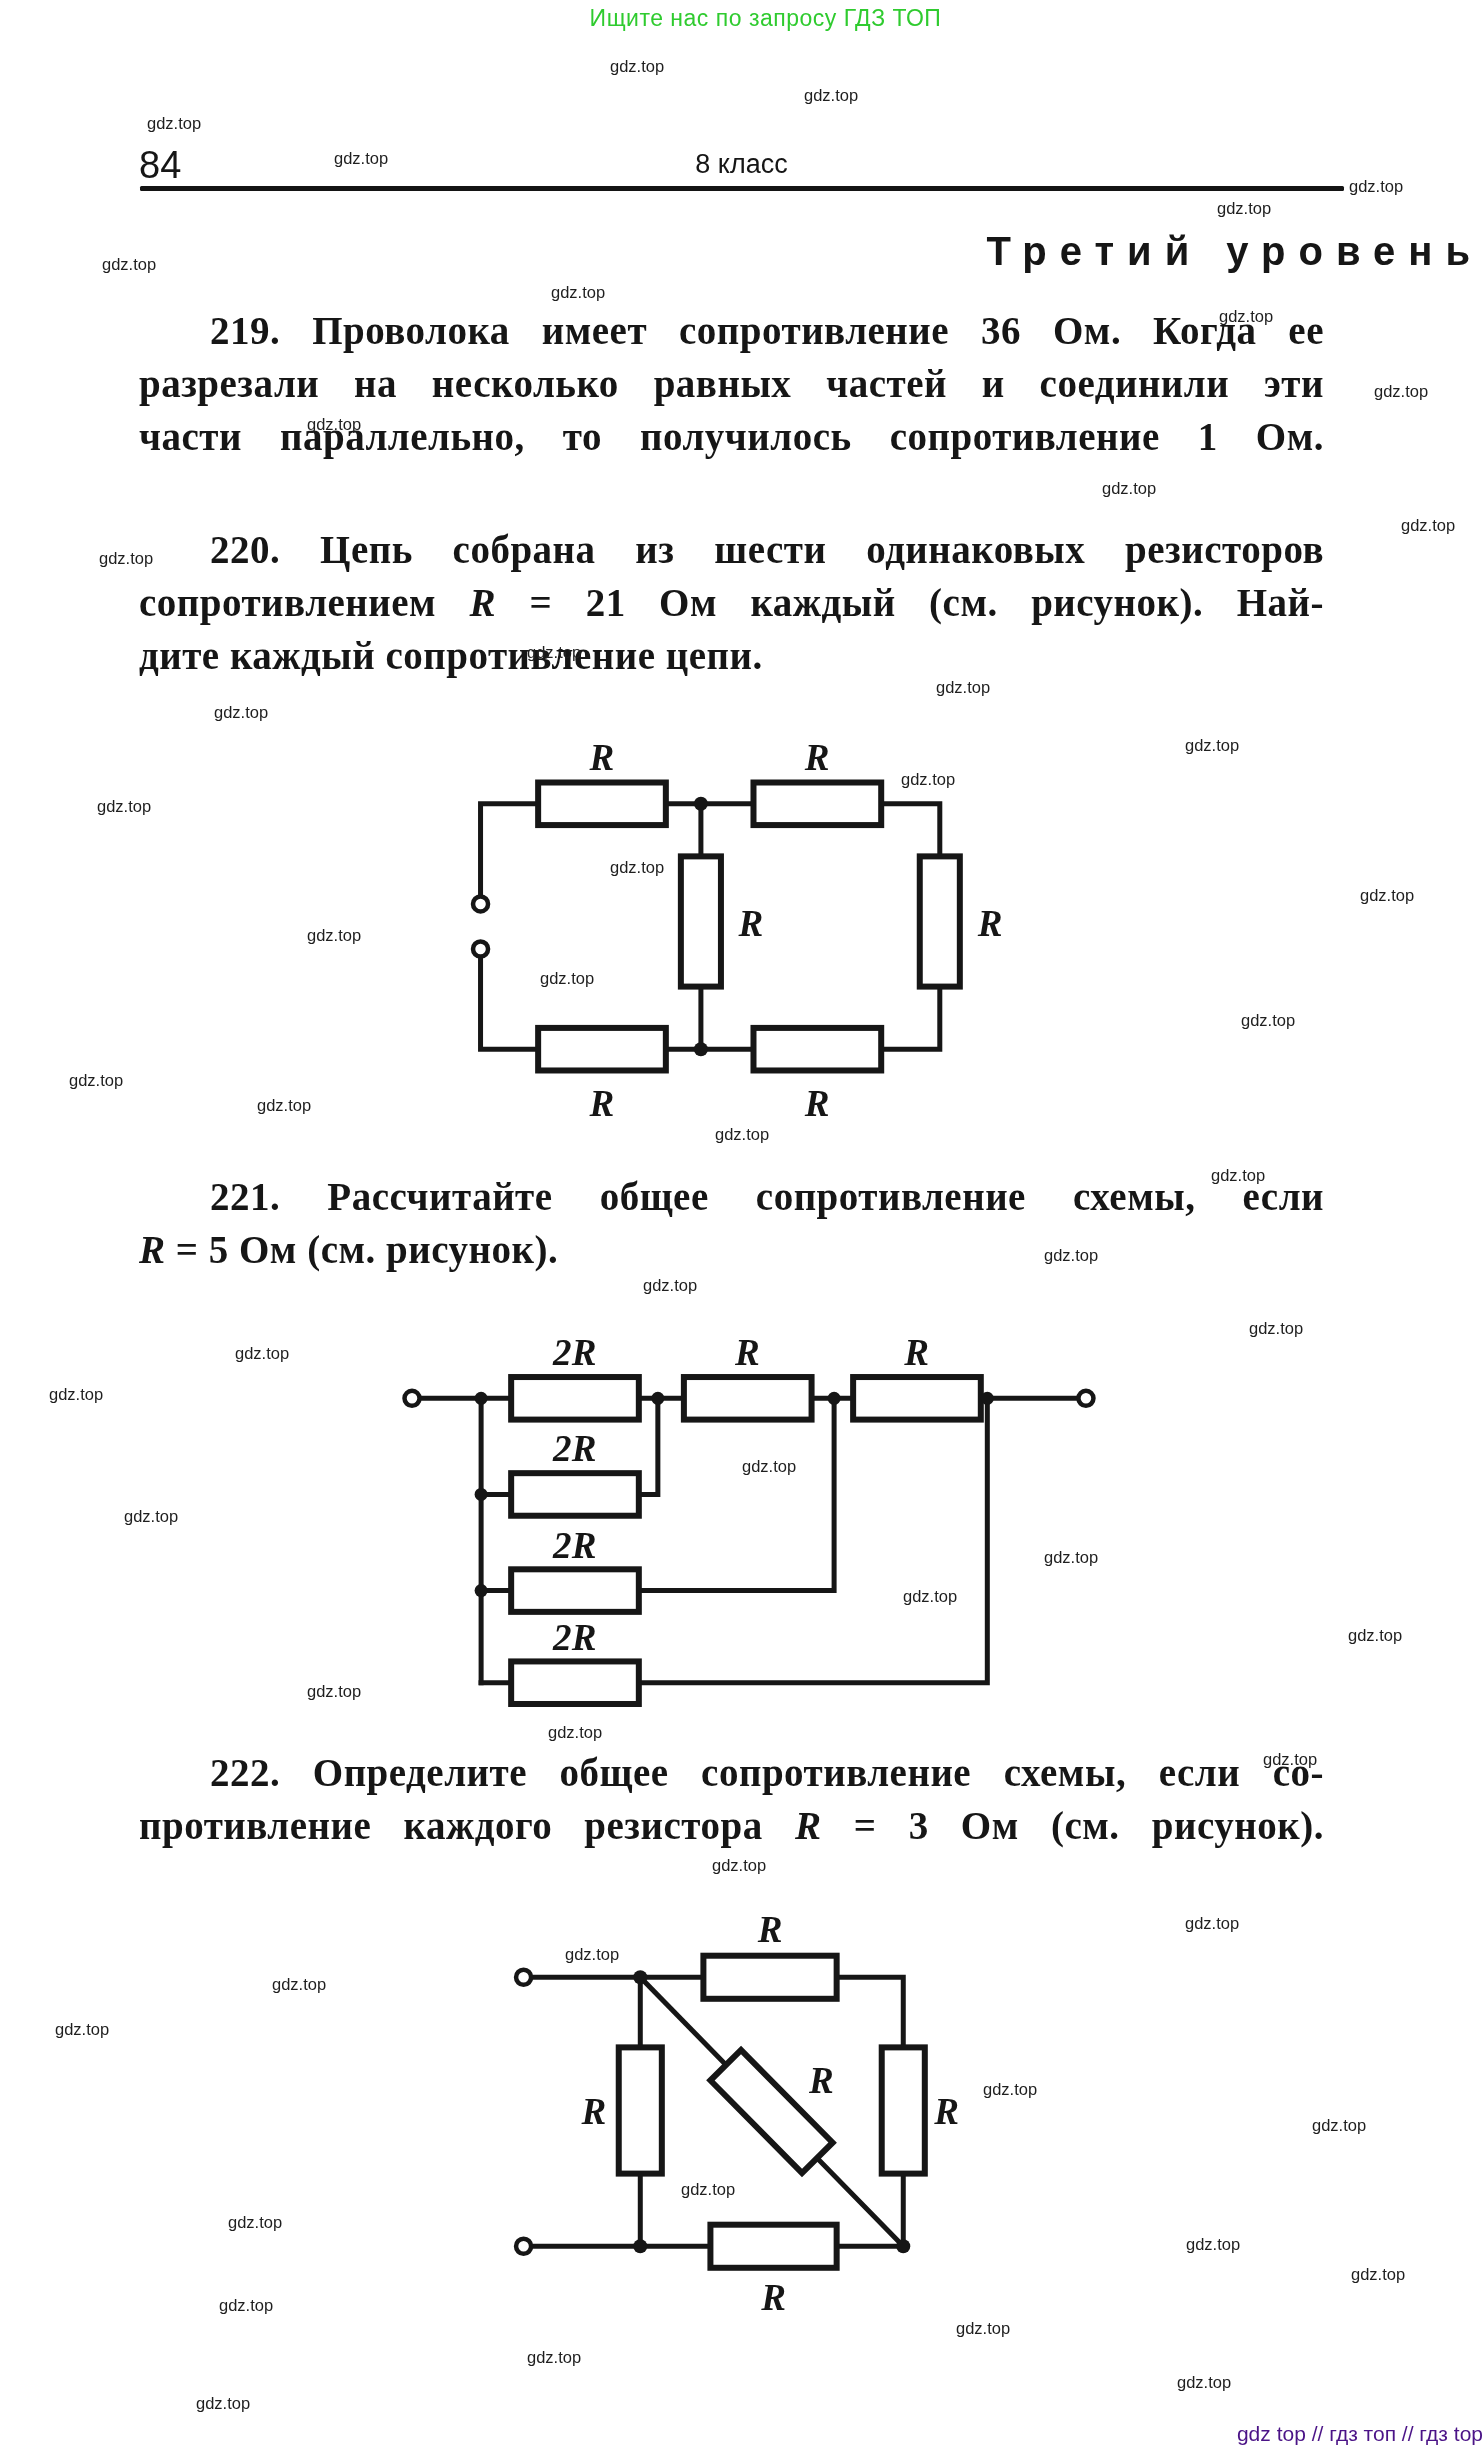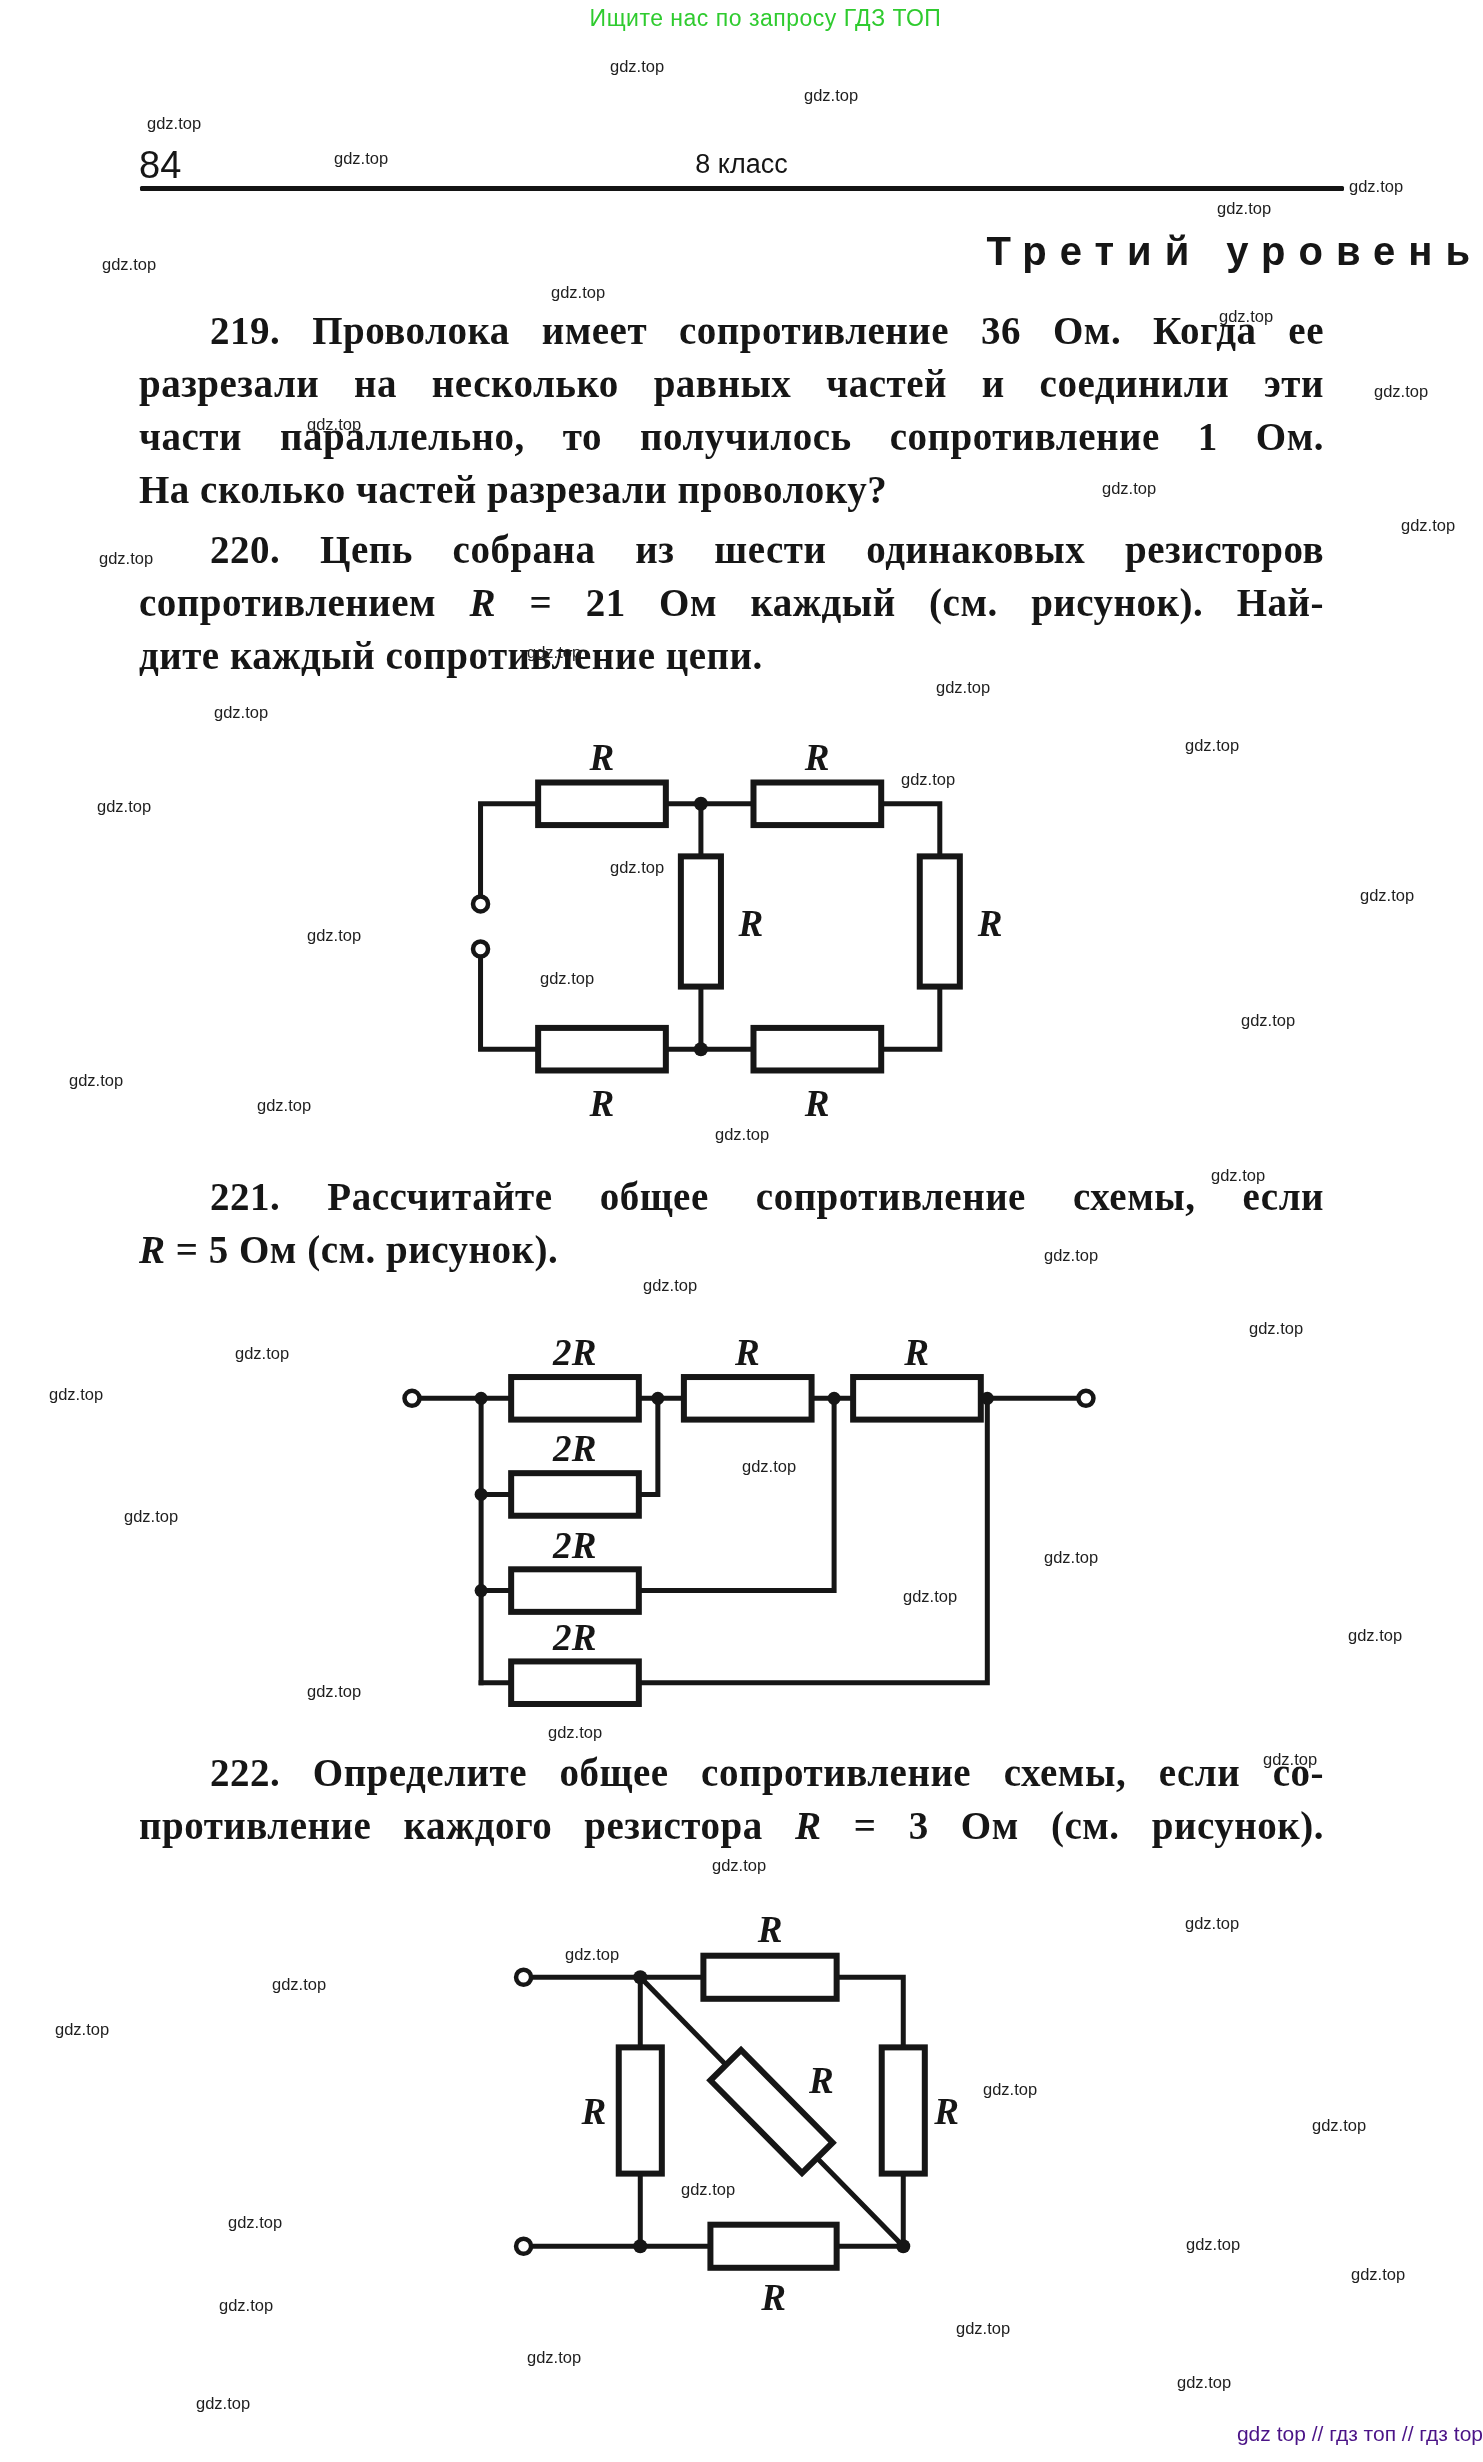--- a/index.html
+++ b/index.html
@@ -70,21 +70,20 @@
 <div class="page-number">84</div>
 <div class="header-center">8 класс</div>
 <div class="header-rule"></div>
 
 <div class="section-title">Третий уровень</div>
 
 <div class="para" style="top:304px">
   <div class="pline indent">219. Проволока имеет сопротивление 36 Ом. Когда ее</div>
   <div class="pline">разрезали на несколько равных частей и соединили эти</div>
   <div class="pline">части параллельно, то получилось сопротивление 1 Ом.</div>
-  <div class="pline plast">На сколько частей разрезали проволоку?</div>
 </div>
 
 <div class="para" style="top:523px">
   <div class="pline indent">220. Цепь собрана из шести одинаковых резисторов</div>
   <div class="pline">сопротивлением <em>R</em> = 21 Ом каждый (см. рисунок). Най-</div>
   <div class="pline plast">дите каждый сопротивление цепи.</div>
 </div>
 
 <div class="fig" style="left:453px; top:736px">
   <svg width="611" height="391" viewBox="0 0 1220 780">

